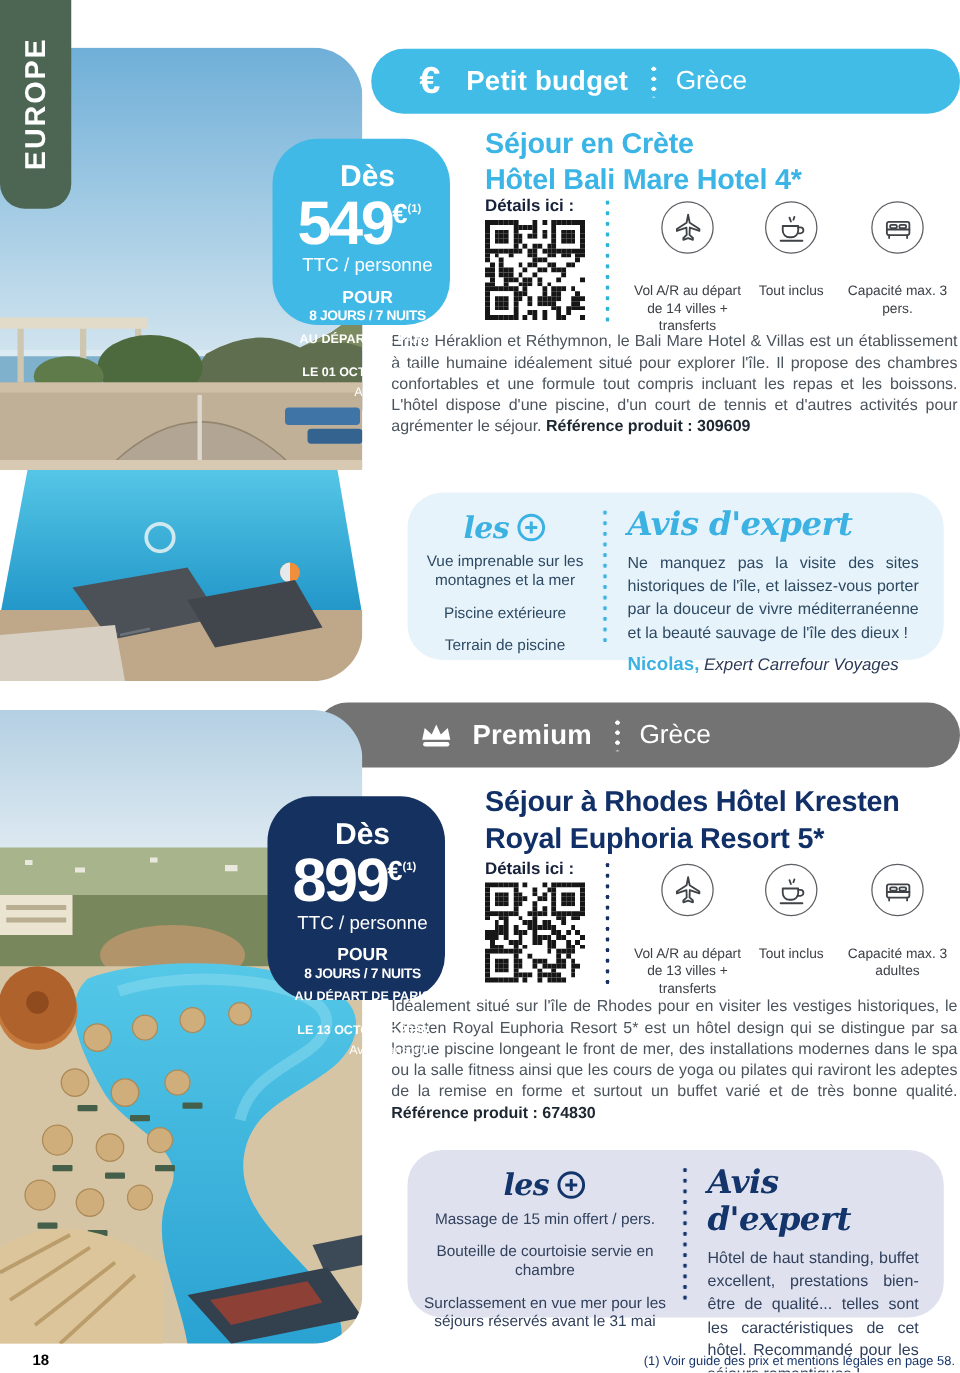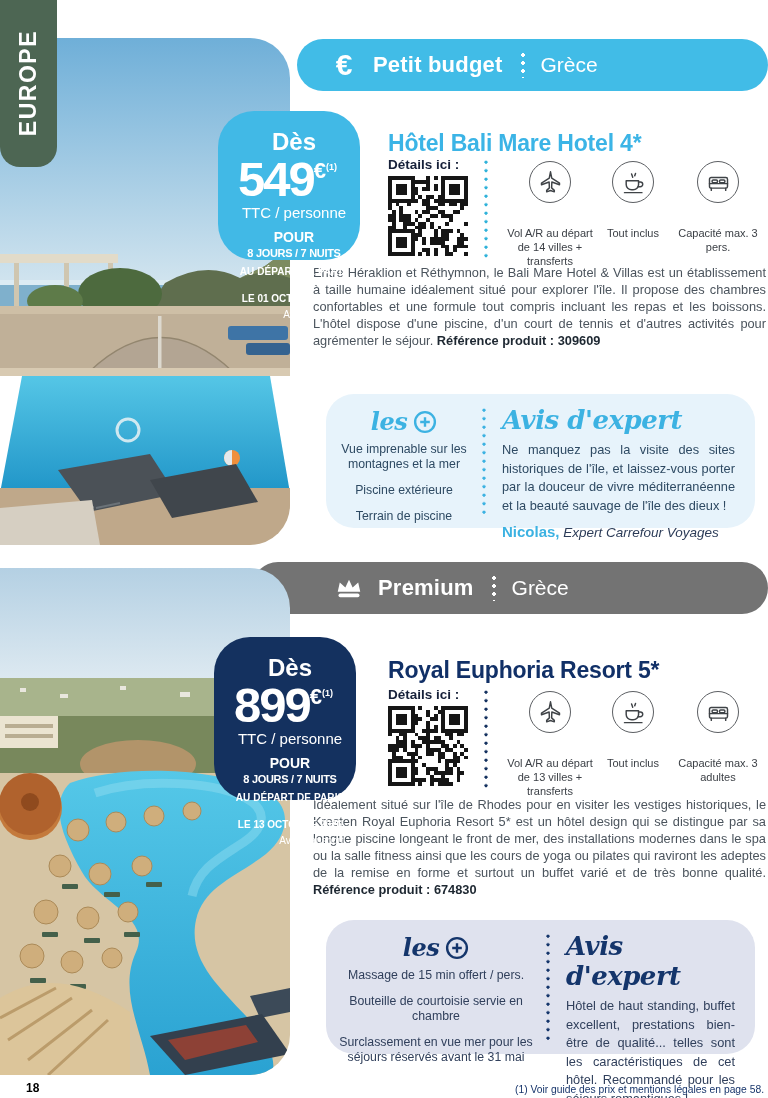--- a/index.html
+++ b/index.html
@@ -195,21 +195,21 @@
     </div>
     <div class="price-per">TTC / personne</div>
     <div class="price-for">POUR</div>
     <div class="price-duration">8 JOURS / 7 NUITS</div>
     <div class="price-dep">AU DÉPART DE PARIS</div>
     <div class="price-date">LE 01 OCTOBRE 2026</div>
     <div class="price-transport">Avec transport</div>
   </div>
 
   <h2 class="offer-title title1">
-    <br>
+    <span>Séjour en Crète</span><br>
     <span>Hôtel Bali Mare Hotel 4*</span>
   </h2>
 
   <div class="details-row details1">
     <div class="qr-block">
       <div class="qr-label">Détails ici :</div>
       <div class="qr">
           <i class="on"></i>
           <i class="on"></i>
           <i class="on"></i>
@@ -801,21 +801,21 @@
     </div>
     <div class="price-per">TTC / personne</div>
     <div class="price-for">POUR</div>
     <div class="price-duration">8 JOURS / 7 NUITS</div>
     <div class="price-dep">AU DÉPART DE PARIS</div>
     <div class="price-date">LE 13 OCTOBRE 2026</div>
     <div class="price-transport">Avec transport</div>
   </div>
 
   <h2 class="offer-title title2">
-    <br>
+    <span>Séjour à Rhodes Hôtel Kresten</span><br>
     <span>Royal Euphoria Resort 5*</span>
   </h2>
 
   <div class="details-row details2">
     <div class="qr-block">
       <div class="qr-label">Détails ici :</div>
       <div class="qr">
           <i class="on"></i>
           <i class="on"></i>
           <i class="on"></i>

